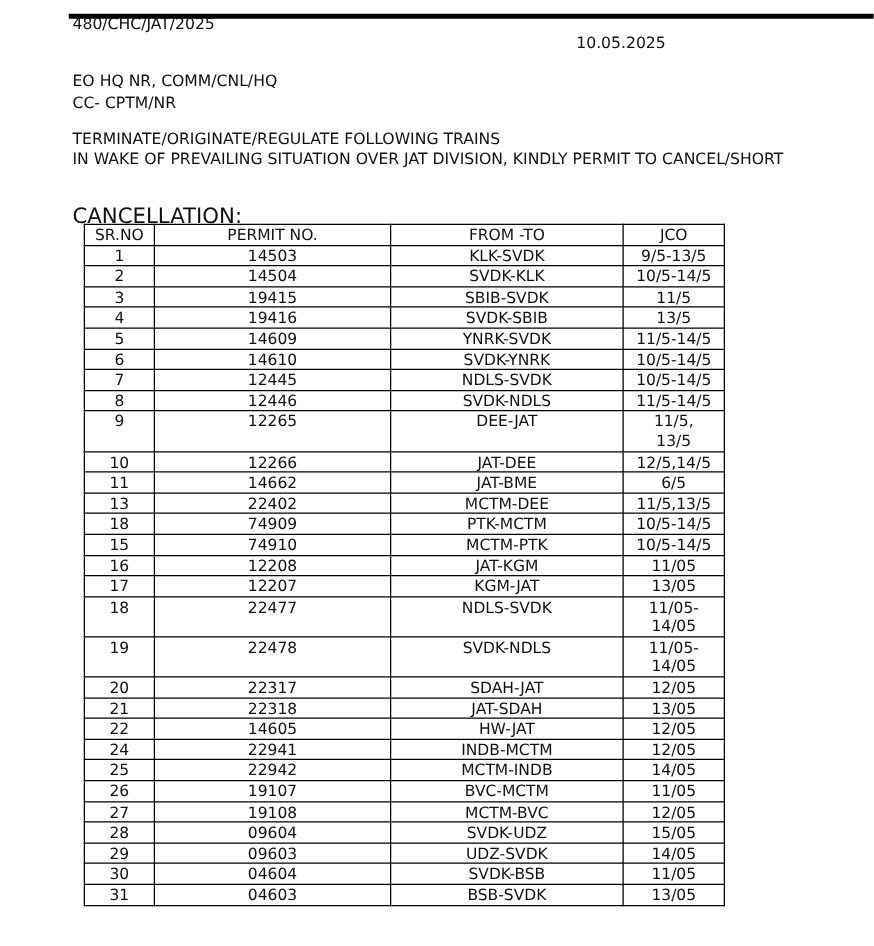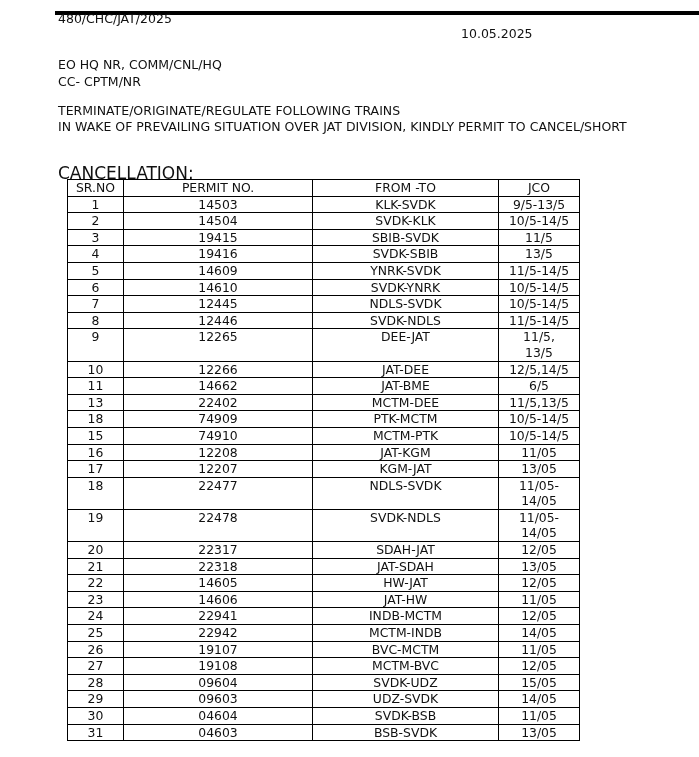--- a/index.html
+++ b/index.html
@@ -247,26 +247,20 @@
         <td>JAT-SDAH</td>
         <td>13/05</td>
       </tr>
     <tr>
         <td>22</td>
         <td>14605</td>
         <td>HW-JAT</td>
         <td>12/05</td>
       </tr>
     <tr>
-        <td>23</td>
-        <td>14606</td>
-        <td>JAT-HW</td>
-        <td>11/05</td>
-      </tr>
-    <tr>
         <td>24</td>
         <td>22941</td>
         <td>INDB-MCTM</td>
         <td>12/05</td>
       </tr>
     <tr>
         <td>25</td>
         <td>22942</td>
         <td>MCTM-INDB</td>
         <td>14/05</td>

